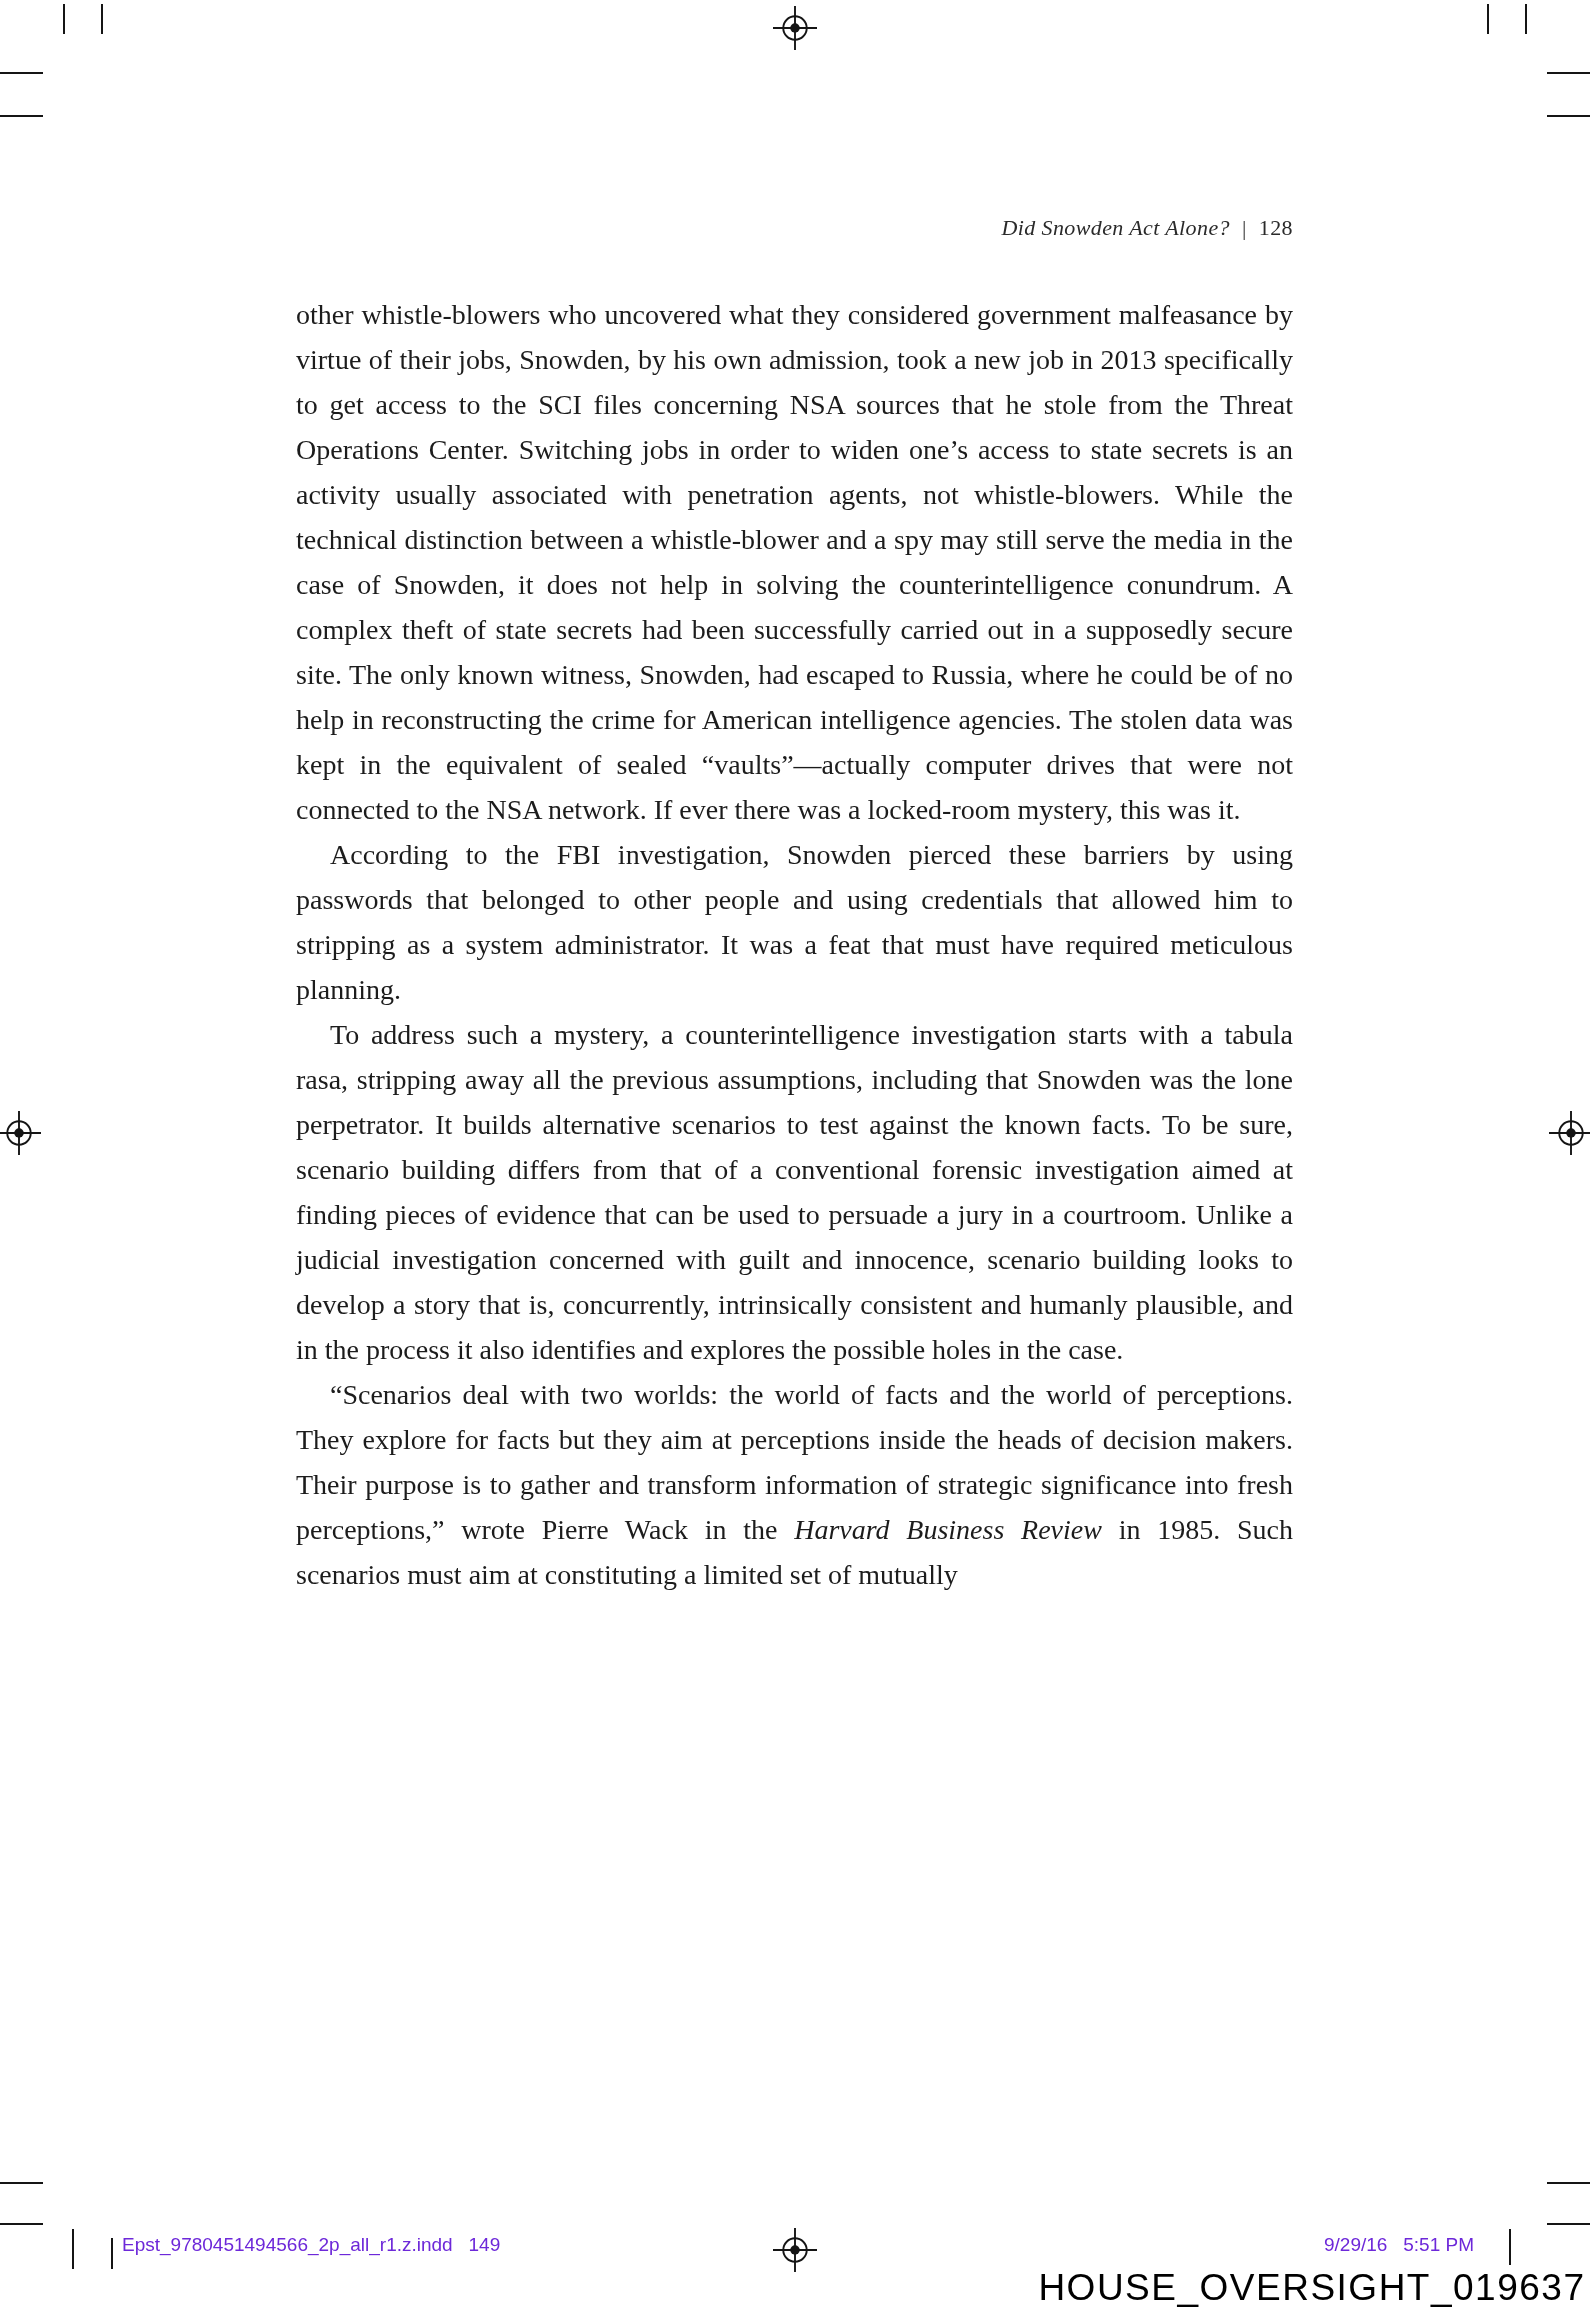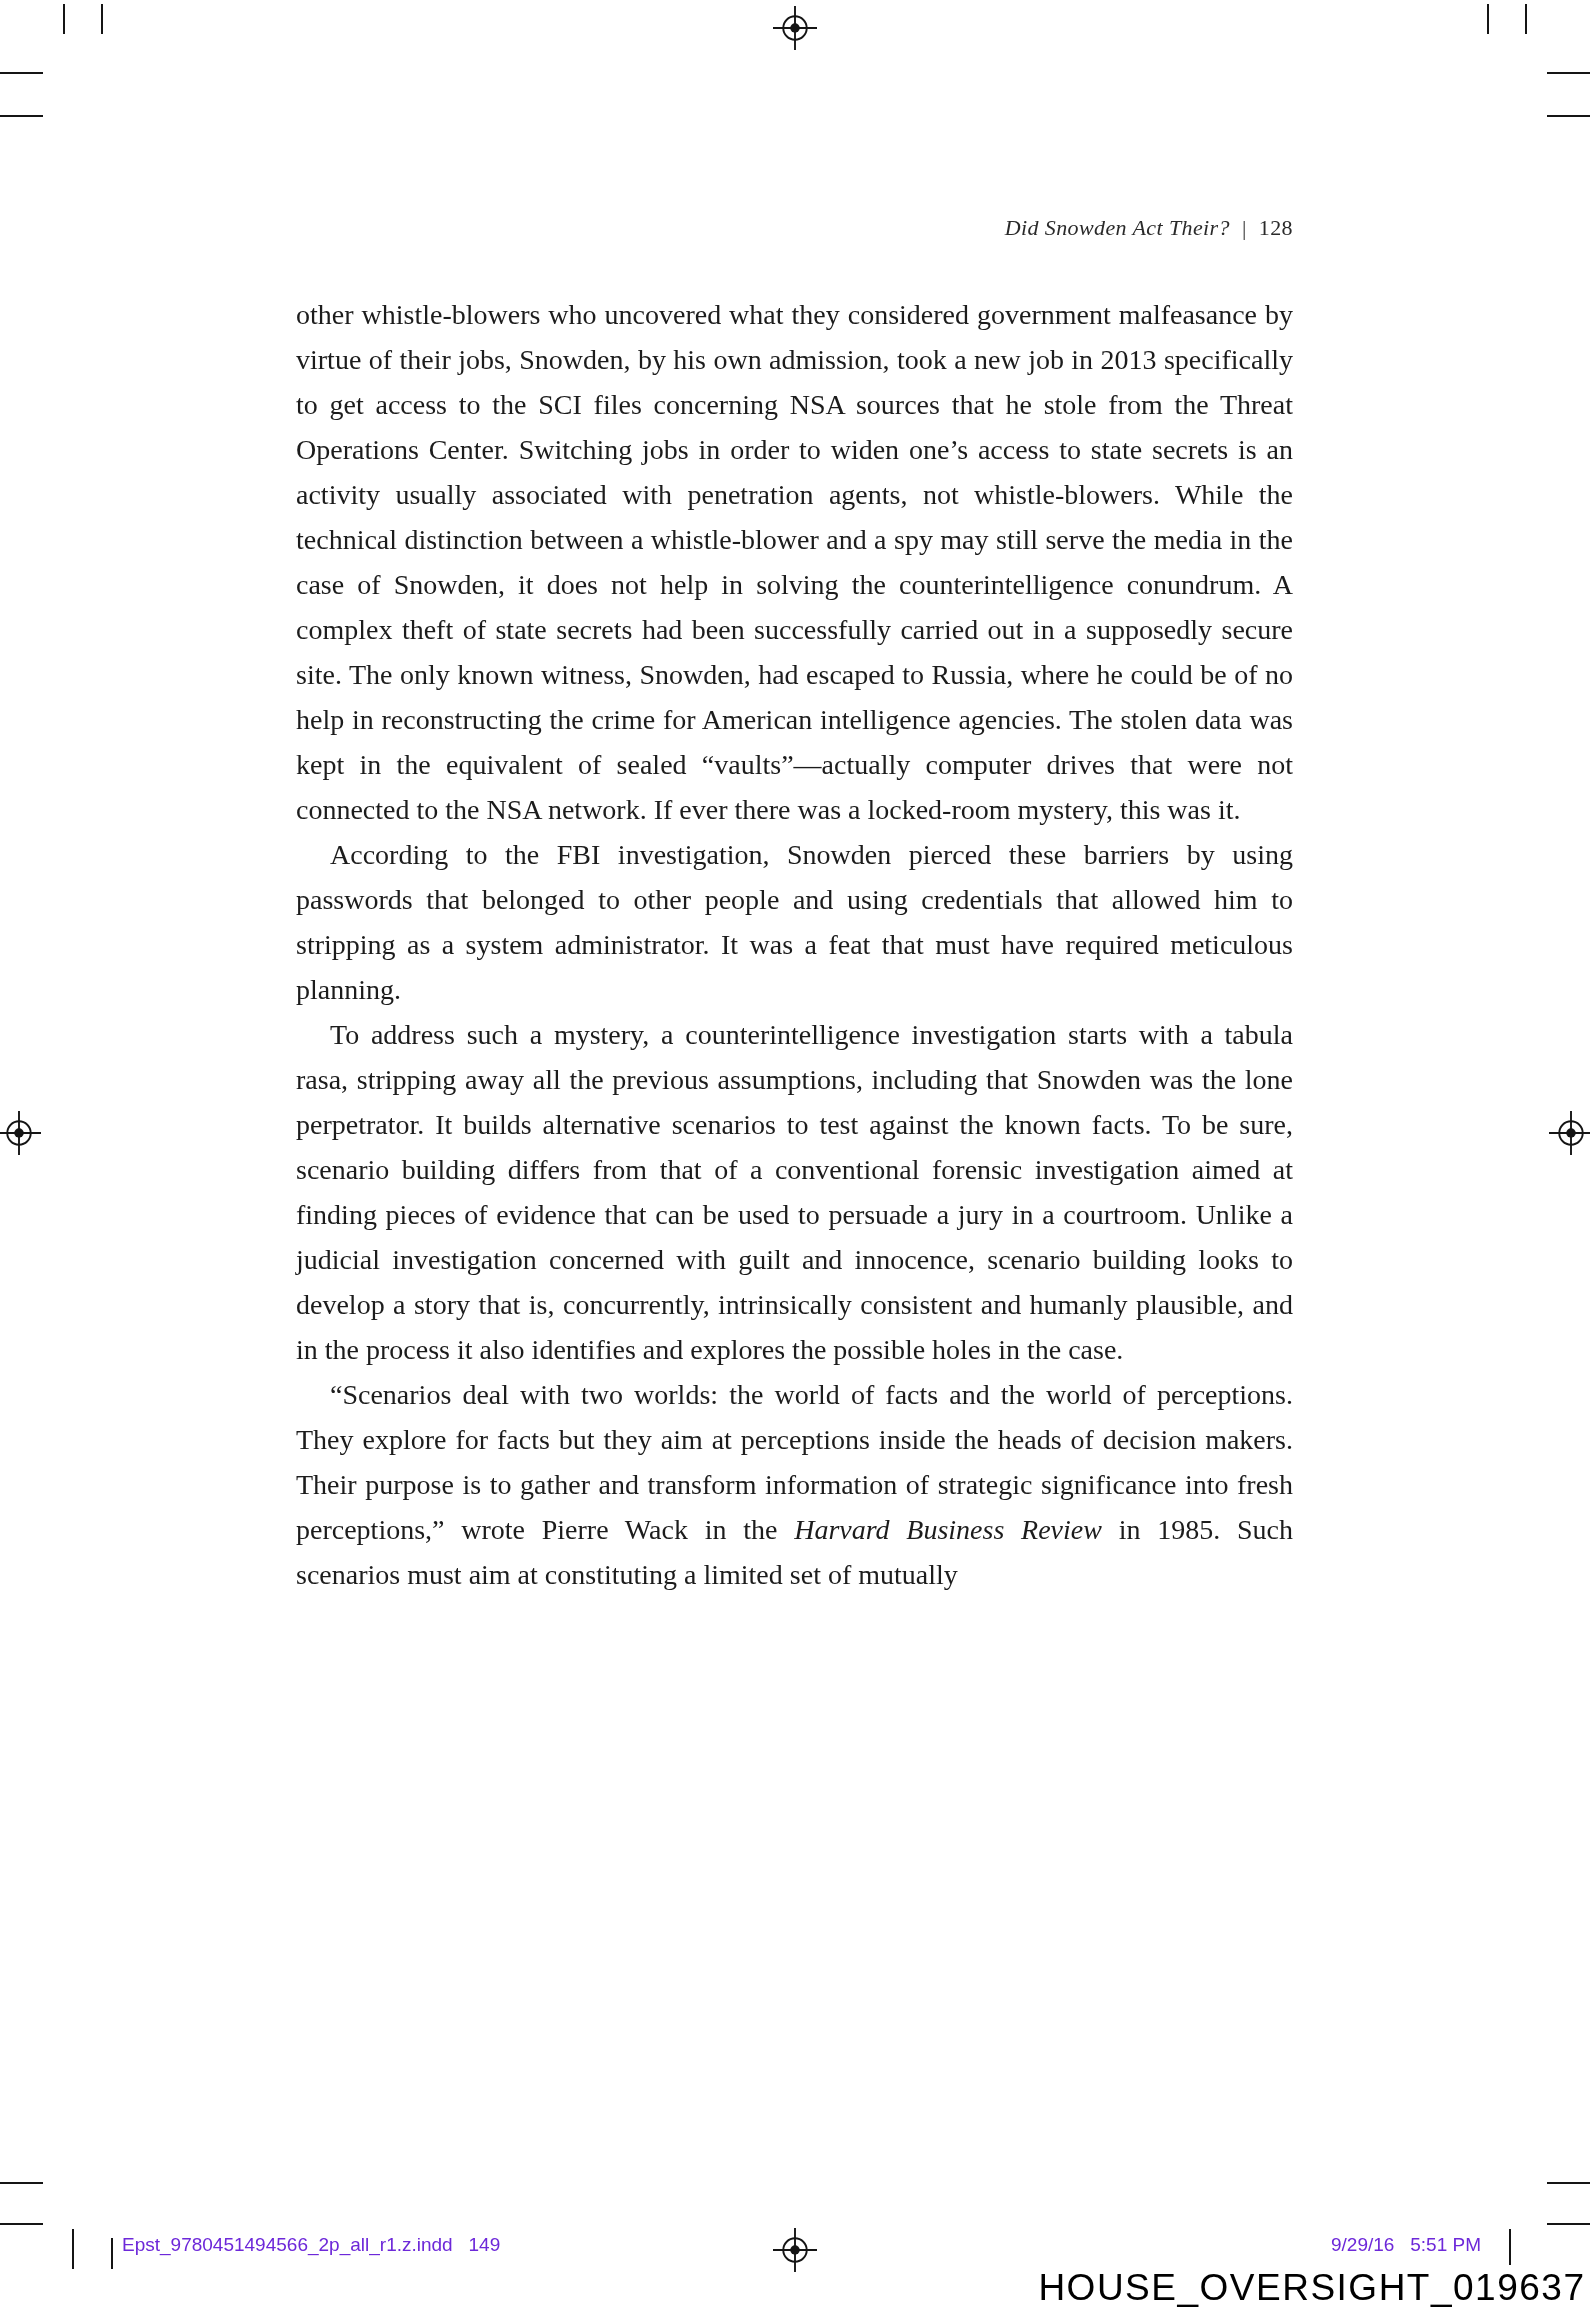--- a/index.html
+++ b/index.html
@@ -49,21 +49,21 @@
   
   .footer-left, .footer-right {
     position: absolute;
     top: 2234px;
     font-family: "Liberation Sans", "DejaVu Sans", sans-serif;
     font-size: 19px;
     color: #6d28d9;
     white-space: pre;
   }
   .footer-left { left: 122px; }
-  .footer-right { right: 109px; margin-left: 45px; }
+  .footer-right { right: 116px; margin-left: 45px; }
 
   
   .watermark {
     position: absolute;
     right: 3px; top: 2265px;
     font-family: "Liberation Sans", "DejaVu Sans", sans-serif;
     font-size: 37px;
     letter-spacing: 1.5px;
     color: #000000;
     background: #ffffff;
@@ -117,21 +117,21 @@
   </svg>
 
   <svg class="regmark" style="left:773px; top:2228px;" viewBox="0 0 60 60">
     <line x1="30" y1="0" x2="30" y2="60" stroke="#151515" stroke-width="2.6"></line>
     <line x1="0" y1="30" x2="60" y2="30" stroke="#151515" stroke-width="2.6"></line>
     <circle cx="30" cy="30" r="16" fill="none" stroke="#151515" stroke-width="2.6"></circle>
     <circle cx="30" cy="30" r="6.5" fill="#151515"></circle>
   </svg>
 
   <div class="running-head">
-    <span class="rh-title">Did Snowden Act Their?</span><span class="rh-sep">|</span><span class="rh-page">128</span>
+    <span class="rh-title">Did Snowden Act Alone?</span><span class="rh-sep">|</span><span class="rh-page">128</span>
   </div>
 
   <div class="text-block">
     <p class="no-indent">other whistle-blowers who uncovered what they considered government malfeasance by virtue of their jobs, Snowden, by his own admission, took a new job in 2013 specifically to get access to the SCI files concerning NSA sources that he stole from the Threat Operations Center. Switching jobs in order to widen one’s access to state secrets is an activity usually associated with penetration agents, not whistle-blowers. While the technical distinction between a whistle-blower and a spy may still serve the media in the case of Snowden, it does not help in solving the counterintelligence conundrum. A complex theft of state secrets had been successfully carried out in a supposedly secure site. The only known witness, Snowden, had escaped to Russia, where he could be of no help in reconstructing the crime for American intelligence agencies. The stolen data was kept in the equivalent of sealed “vaults”—actually computer drives that were not connected to the NSA network. If ever there was a locked-room mystery, this was it.</p>
     <p class="indent">According to the FBI investigation, Snowden pierced these barriers by using passwords that belonged to other people and using credentials that allowed him to stripping as a system administrator. It was a feat that must have required meticulous planning.</p>
     <p class="indent">To address such a mystery, a counterintelligence investigation starts with a tabula rasa, stripping away all the previous assumptions, including that Snowden was the lone perpetrator. It builds alternative scenarios to test against the known facts. To be sure, scenario building differs from that of a conventional forensic investigation aimed at finding pieces of evidence that can be used to persuade a jury in a courtroom. Unlike a judicial investigation concerned with guilt and innocence, scenario building looks to develop a story that is, concurrently, intrinsically consistent and humanly plausible, and in the process it also identifies and explores the possible holes in the case.</p>
     <p class="indent"><span>“Scenarios deal with two worlds: the world of facts and the world of perceptions. They explore for facts but they aim at perceptions inside the heads of decision makers. Their purpose is to gather and transform information of strategic significance into fresh perceptions,” wrote Pierre Wack in the </span><em>Harvard Business Review</em><span> in 1985. Such scenarios must aim at constituting a limited set of mutually</span></p>
   </div>
 
   <span class="footer-left">Epst_9780451494566_2p_all_r1.z.indd   149</span>

